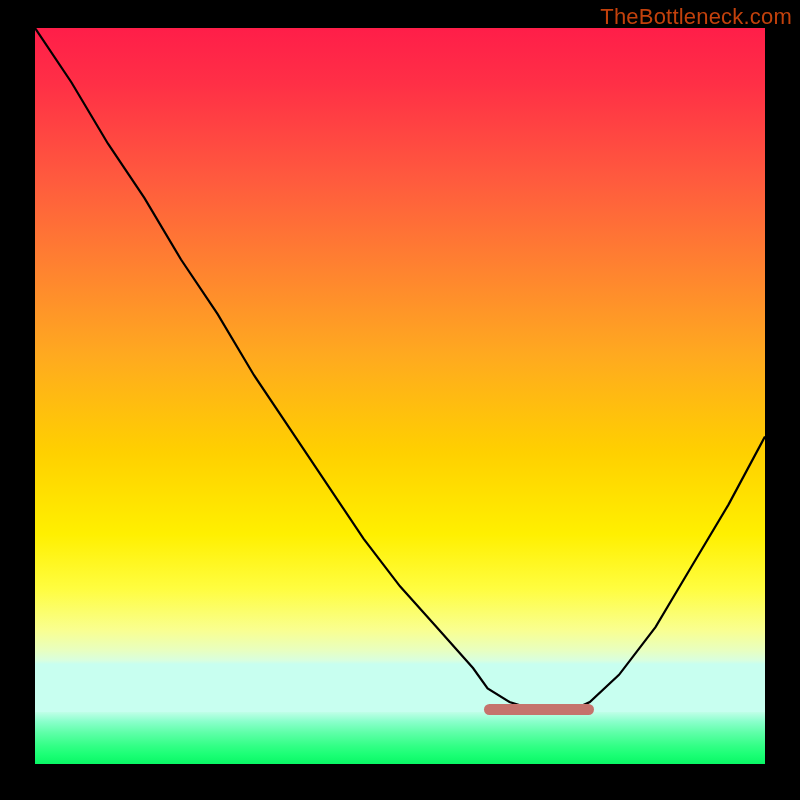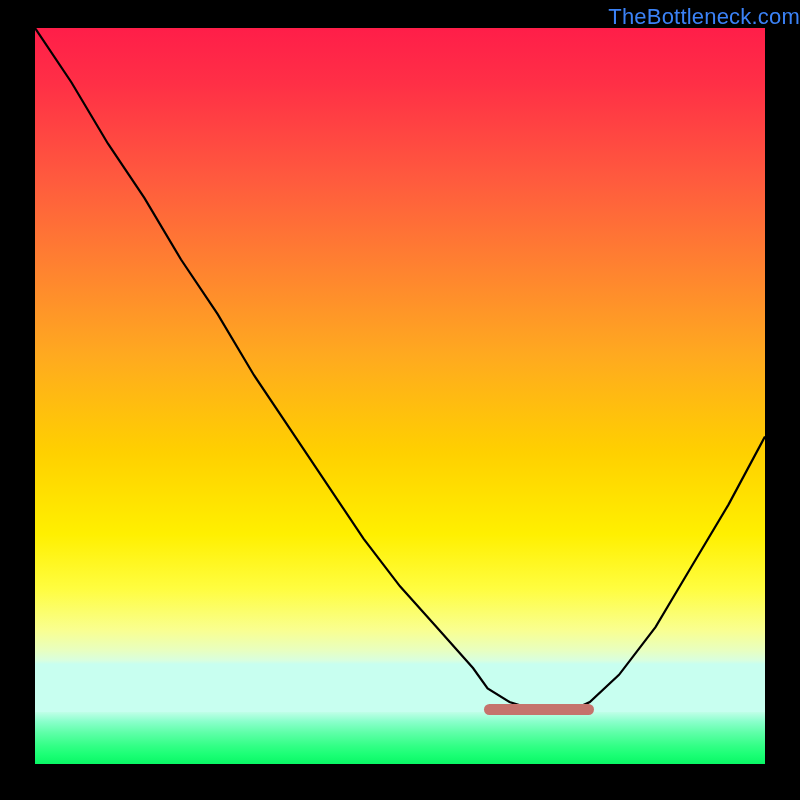--- a/index.html
+++ b/index.html
@@ -13,24 +13,24 @@
   }
   .frame {
     position: relative;
     width: 800px;
     height: 800px;
     background: #000;
   }
   .watermark {
     position: absolute;
     top: 4px;
-    right: 0;
+    right: 8px;
     font-size: 22px;
     font-weight: 500;
-    color: #3b82f6;
+    color: #c2410c;
     letter-spacing: 0.2px;
     z-index: 10;
   }
   .plot-area {
     position: absolute;
     left: 35px;
     top: 28px;
     width: 730px;
     height: 736px;
     overflow: hidden;

